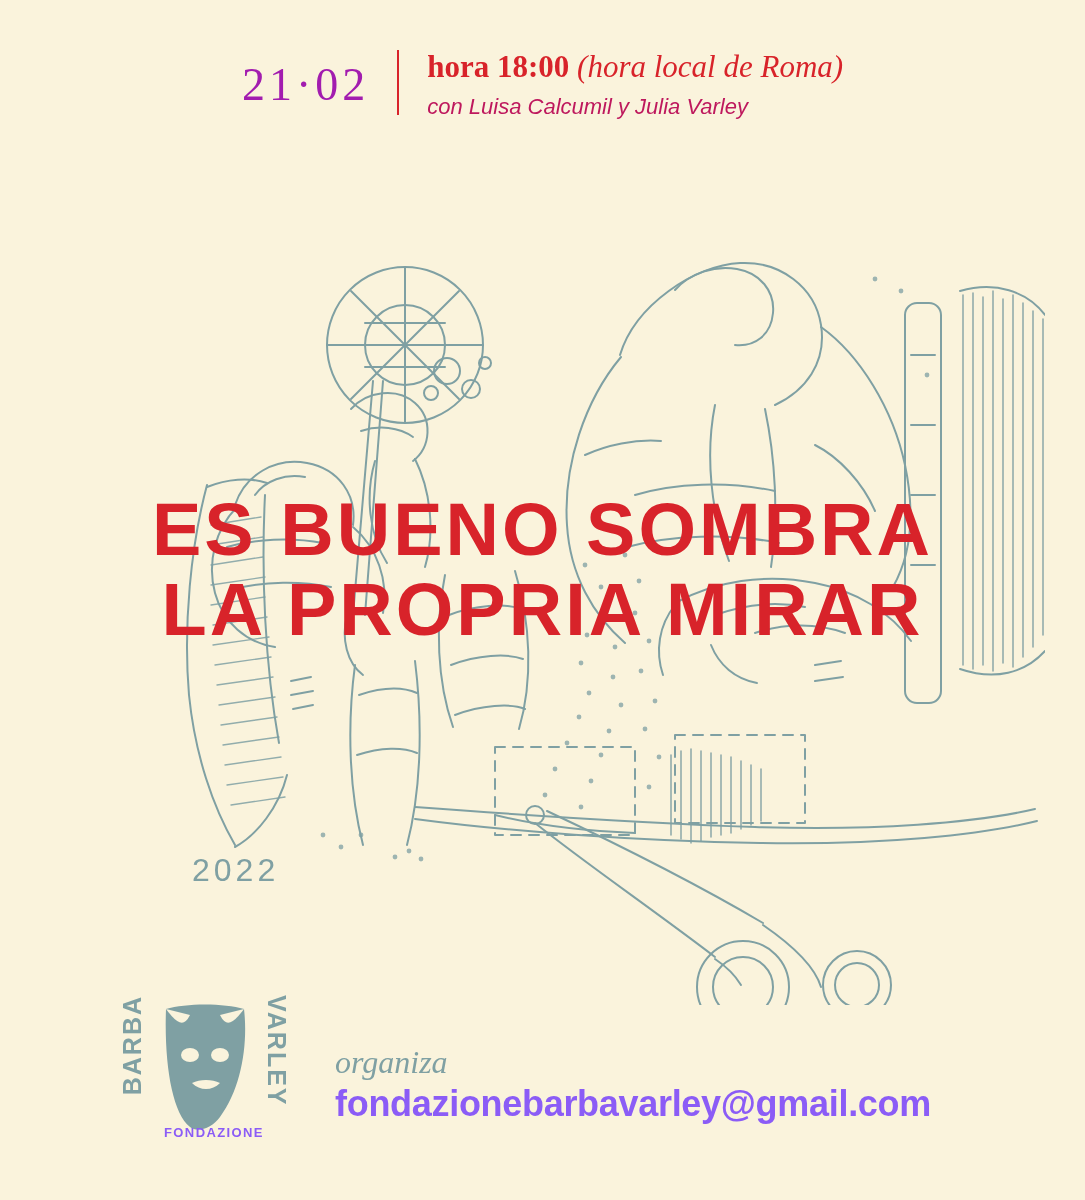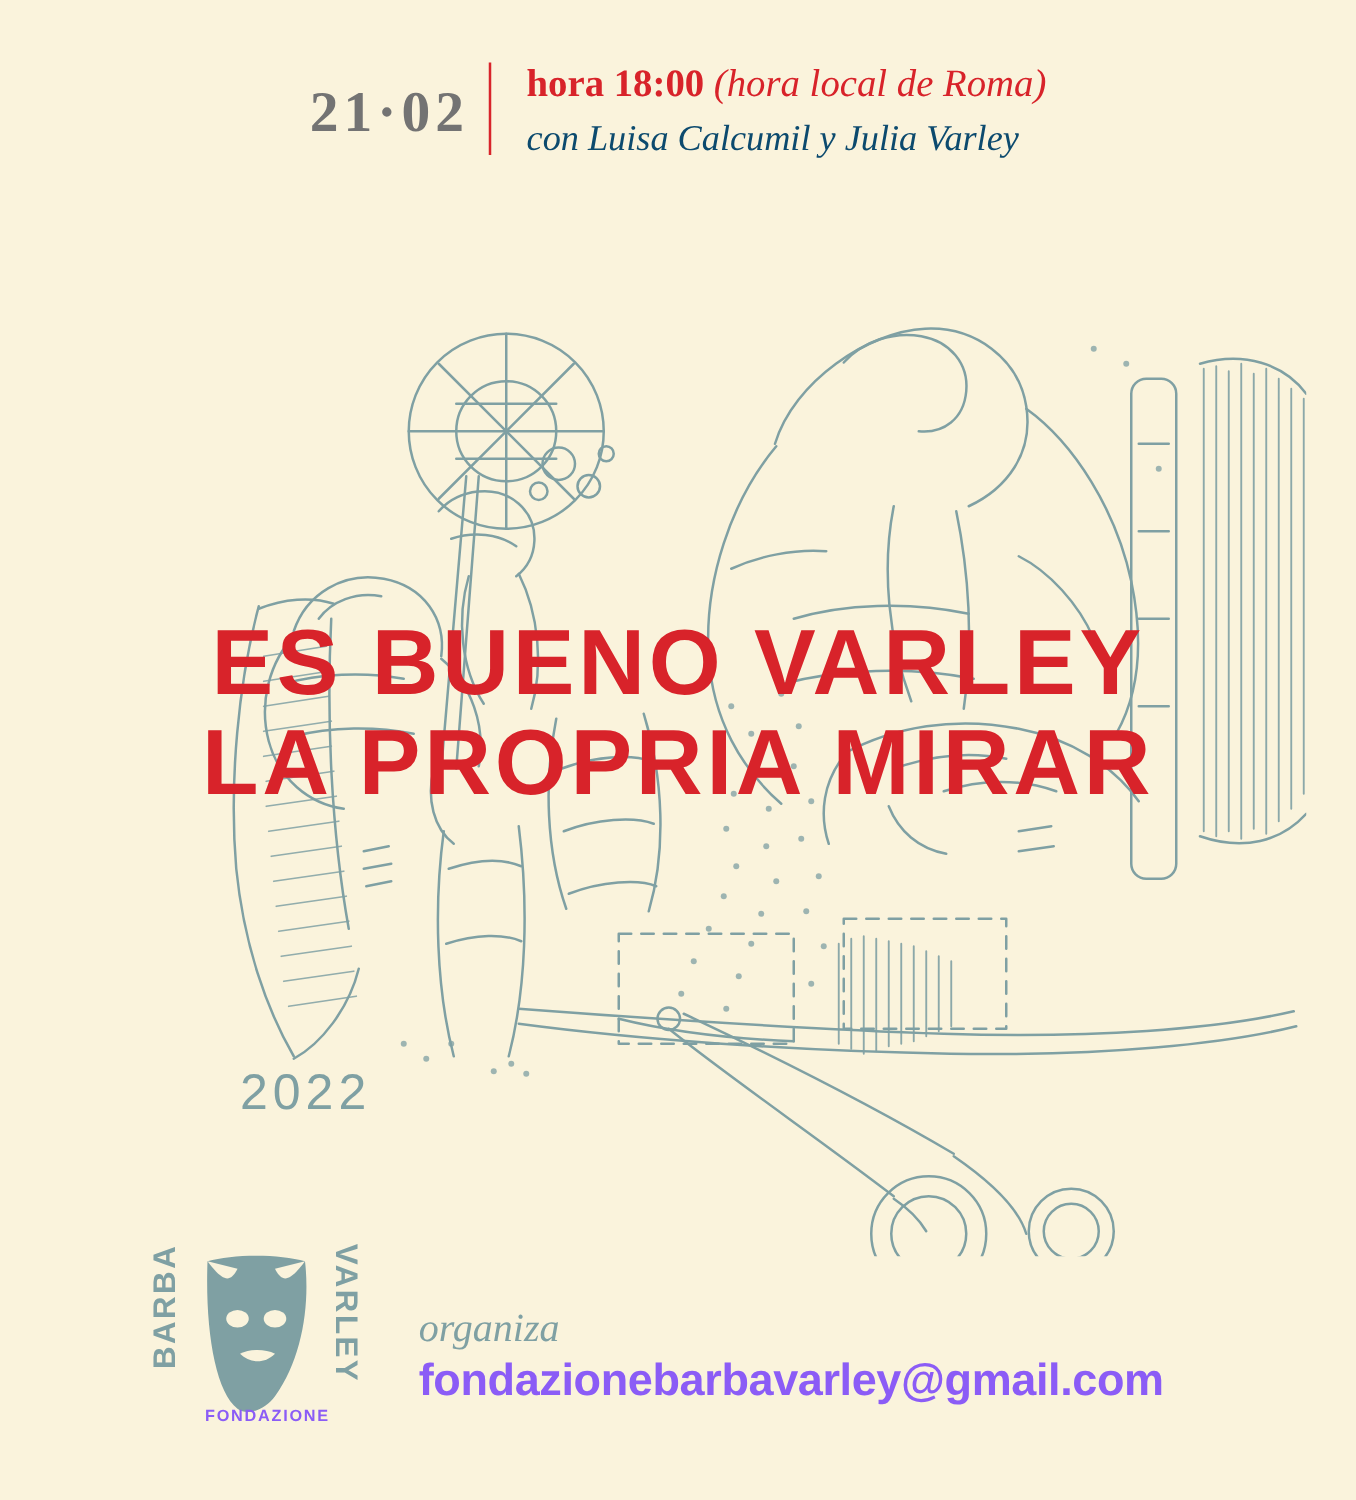--- a/index.html
+++ b/index.html
@@ -21,25 +21,25 @@
     position: absolute;
     top: 48px;
     left: 0;
     width: 100%;
     display: flex;
     justify-content: center;
     align-items: stretch;
   }
   .header-date {
     font-family: "Liberation Serif", serif;
-    font-weight: bold;
+    font-weight: normal;
     font-size: 46px;
     letter-spacing: 4px;
-    color: #737373;
-    padding-right: 16px;
+    color: #a21caf;
+    padding-right: 28px;
     display: flex;
     align-items: center;
   }
   .header-rule {
     width: 2px;
     background: #D8232A;
     margin: 2px 0 6px 0;
   }
   .header-text {
     padding-left: 28px;
@@ -55,24 +55,24 @@
     line-height: 1.25;
   }
   .header-line1 .bold {
     font-weight: bold;
     font-style: normal;
   }
   .header-line1 .ital {
     font-style: italic;
   }
   .header-line2 {
-    font-family: Liberation Serif, serif;
+    font-family: Liberation Sans, sans-serif;
     font-style: italic;
-    font-size: 29px;
-    color: #0c4a6e;
+    font-size: 22px;
+    color: #be185d;
     white-space: nowrap;
     line-height: 1.3;
     margin-top: 6px;
   }
 
   
   .artwork {
     position: absolute;
     top: 195px;
     left: 115px;
@@ -103,21 +103,21 @@
     line-height: 1.08;
     white-space: nowrap;
   }
 
   
   .year {
     position: absolute;
     left: 192px;
     top: 852px;
     font-family: "Liberation Sans", sans-serif;
-    font-size: 40px;
+    font-size: 32px;
     letter-spacing: 4px;
     color: #7FA0A3;
     font-weight: normal;
   }
 
   
   .footer {
     position: absolute;
     left: 118px;
     bottom: 46px;
@@ -342,21 +342,21 @@
       <path d="M336 470 C362 460 392 458 408 464"></path>
       <path d="M340 520 C366 510 396 508 410 514"></path>
 
       <path d="M176 486 L196 482 M176 500 L198 496 M178 514 L198 510"></path>
       <path d="M700 470 L726 466 M700 486 L728 482"></path>
     </g>
   </svg>
 </div>
 
 <div class="title-block">
-  <div class="title-line">ES BUENO VARLEY</div>
+  <div class="title-line">ES BUENO SOMBRA</div>
   <div class="title-line">LA PROPRIA MIRAR</div>
 </div>
 
 <div class="year">2022</div>
 
 <div class="footer">
   <div class="logo">
     <span class="vtext left">BARBA</span>
     <span class="vtext right">VARLEY</span>
     <svg class="mark" viewBox="0 0 98 140">

